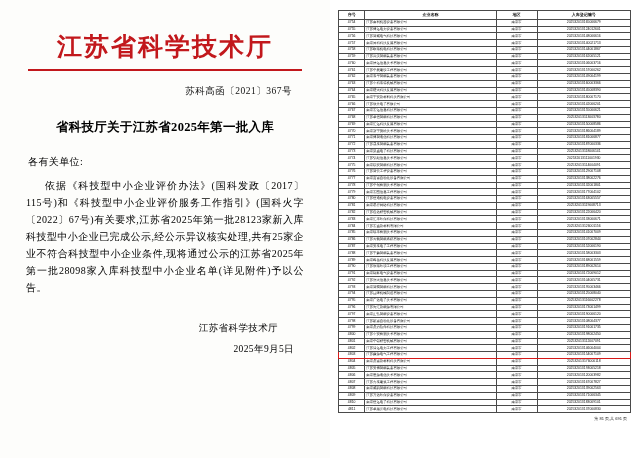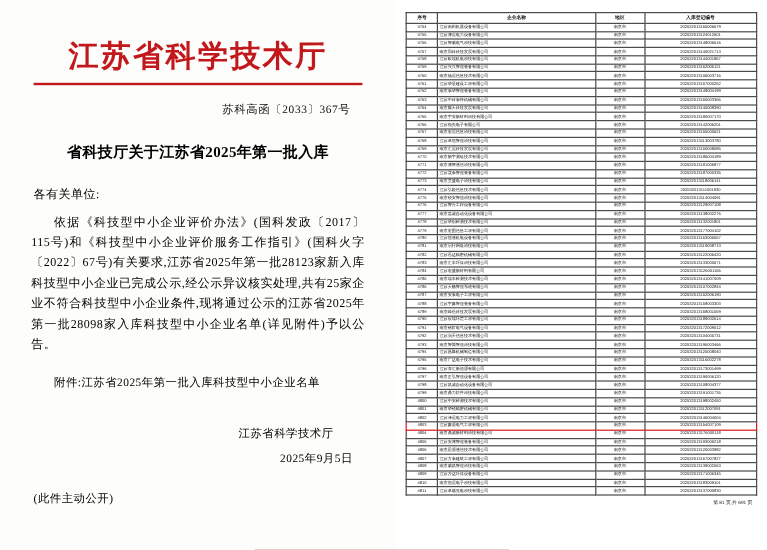--- a/index.html
+++ b/index.html
@@ -170,30 +170,28 @@
   }
 </style>
 </head>
 <body>
 
 <div class="page">
 
   <div class="left-doc">
     <div class="masthead">江苏省科学技术厅</div>
     <div class="red-rule"></div>
-    <div class="doc-number">苏科高函〔2033〕367号</div>
+    <div class="doc-number">苏科高函〔2021〕367号</div>
     <div class="doc-title">
       <div>省科技厅关于江苏省2025年第一批入库</div>
     </div>
     <div class="salutation">各有关单位:</div>
     <div class="body-para">依据《科技型中小企业评价办法》(国科发政〔2017〕115号)和《科技型中小企业评价服务工作指引》(国科火字〔2022〕67号)有关要求,江苏省2025年第一批28123家新入库科技型中小企业已完成公示,经公示异议核实处理,共有25家企业不符合科技型中小企业条件,现将通过公示的江苏省2025年第一批28098家入库科技型中小企业名单(详见附件)予以公告。</div>
-    <div class="attachment">附件:江苏省2025年第一批入库科技型中小企业名单</div>
     <div class="signer">江苏省科学技术厅</div>
     <div class="sign-date">2025年9月5日</div>
-    <div class="footer-note">(此件主动公开)</div>
   </div>
 
   <div class="right-doc">
     <table class="listing">
       <colgroup>
         <col class="c-no">
           <col class="c-name">
           <col class="c-area">
           <col class="c-code">
       </colgroup>

